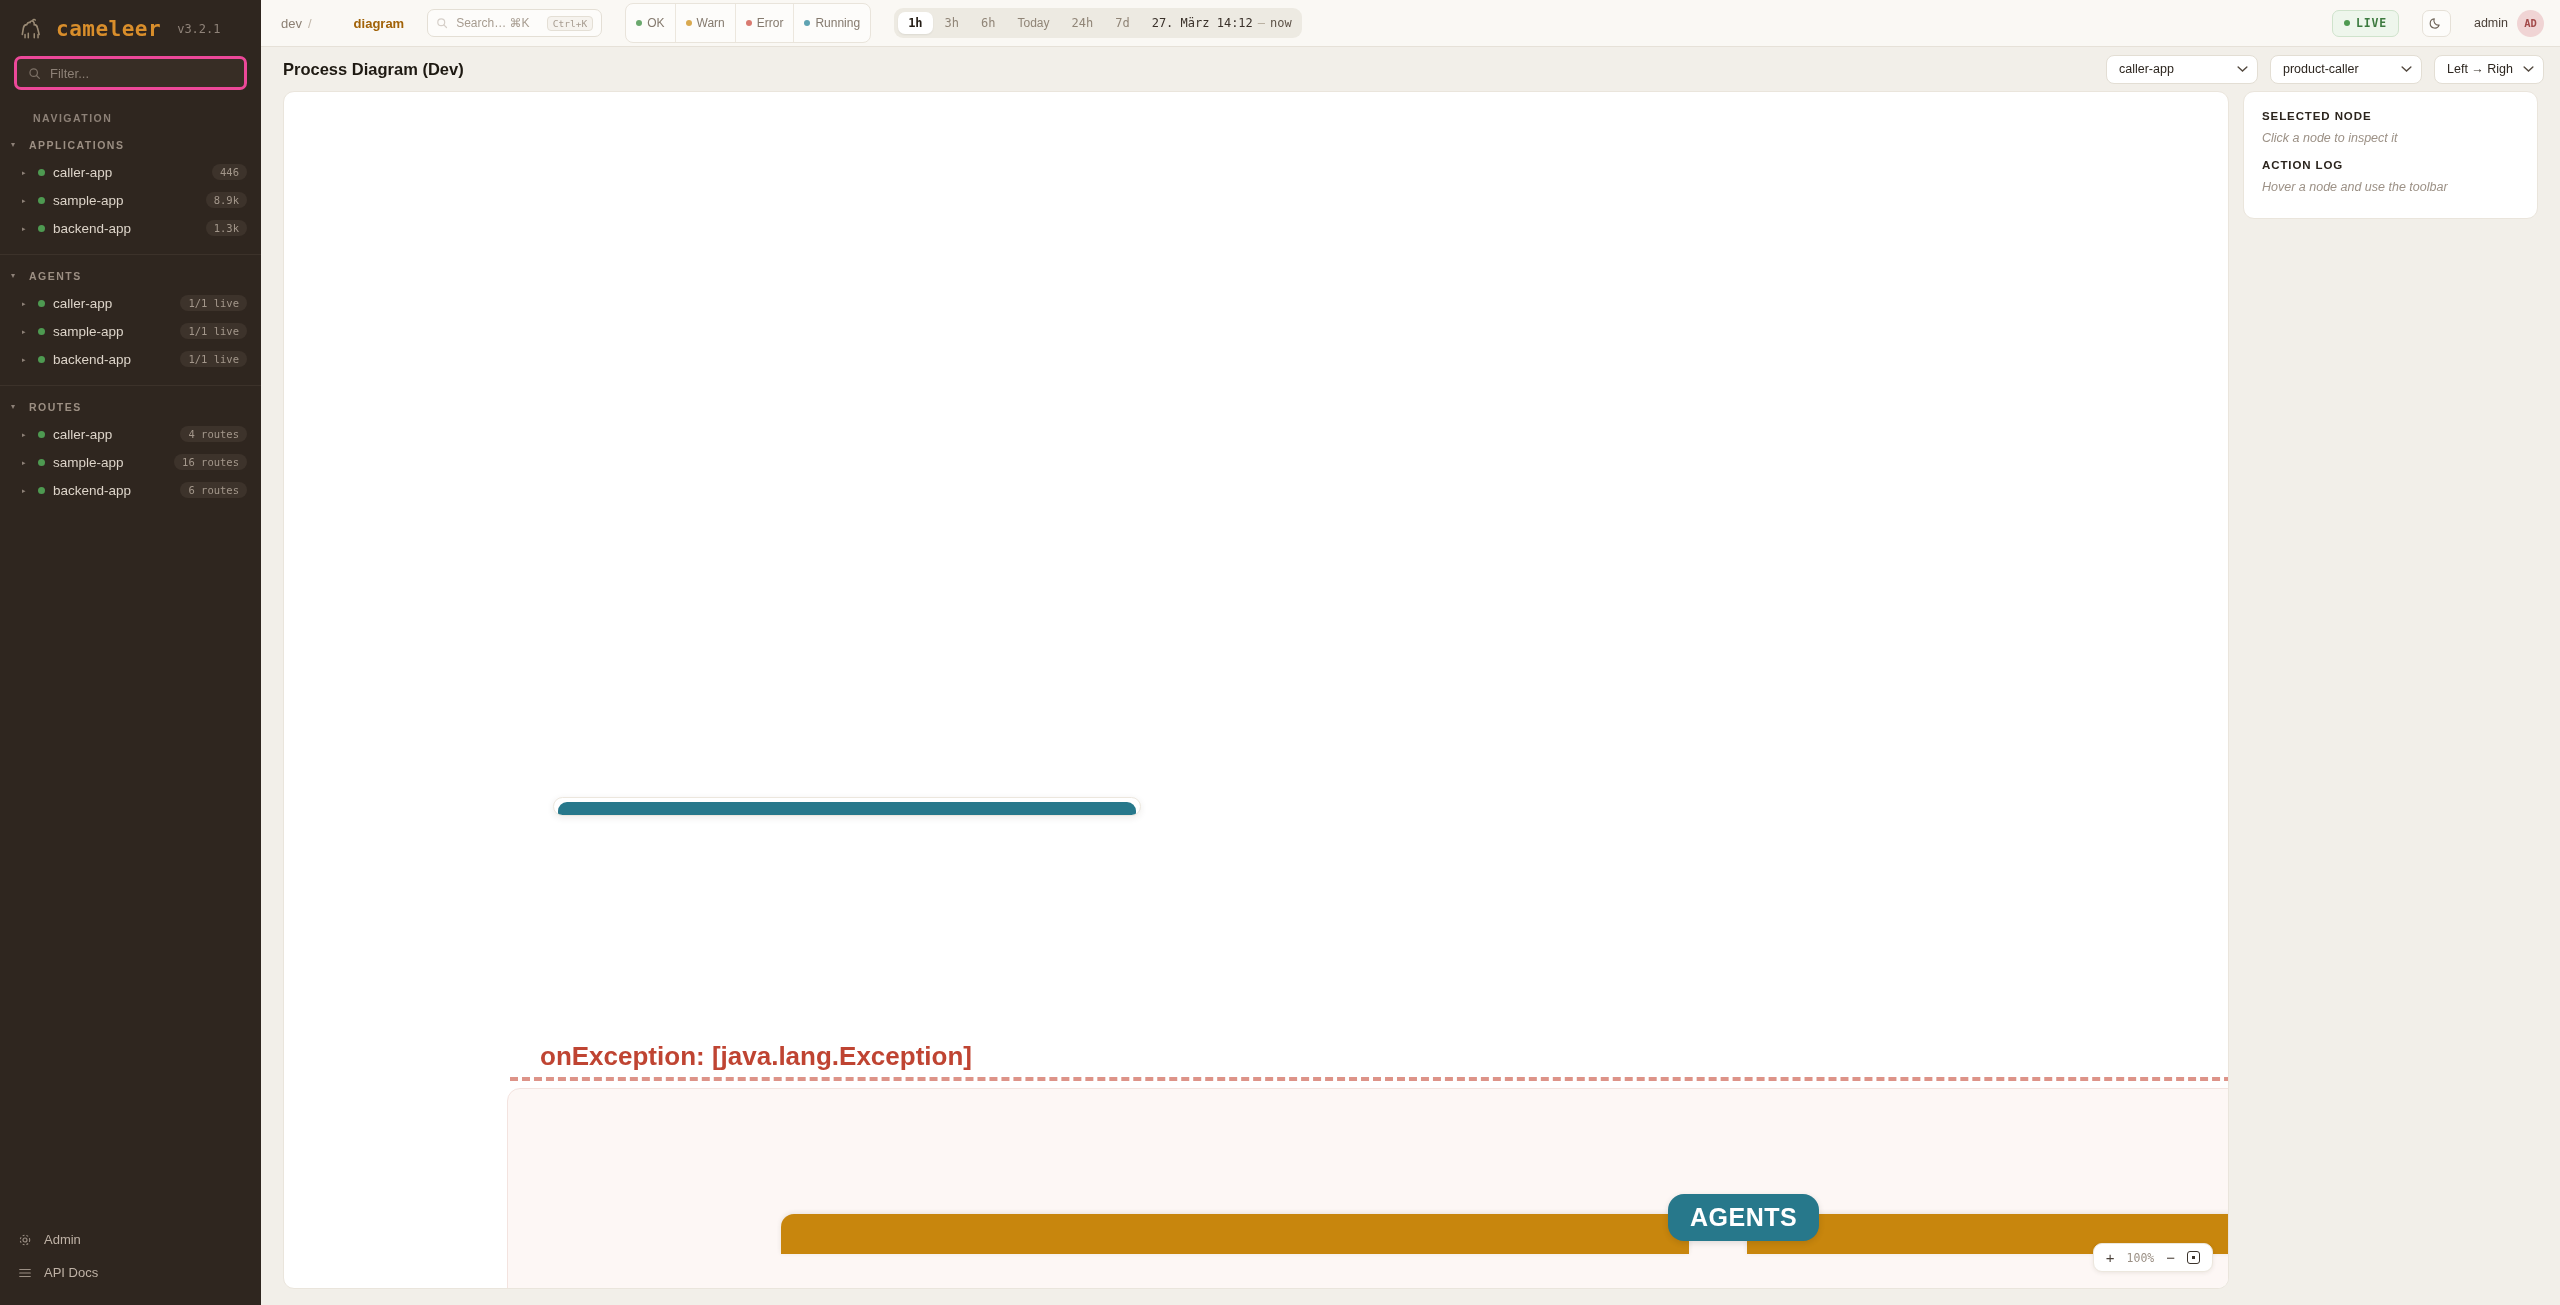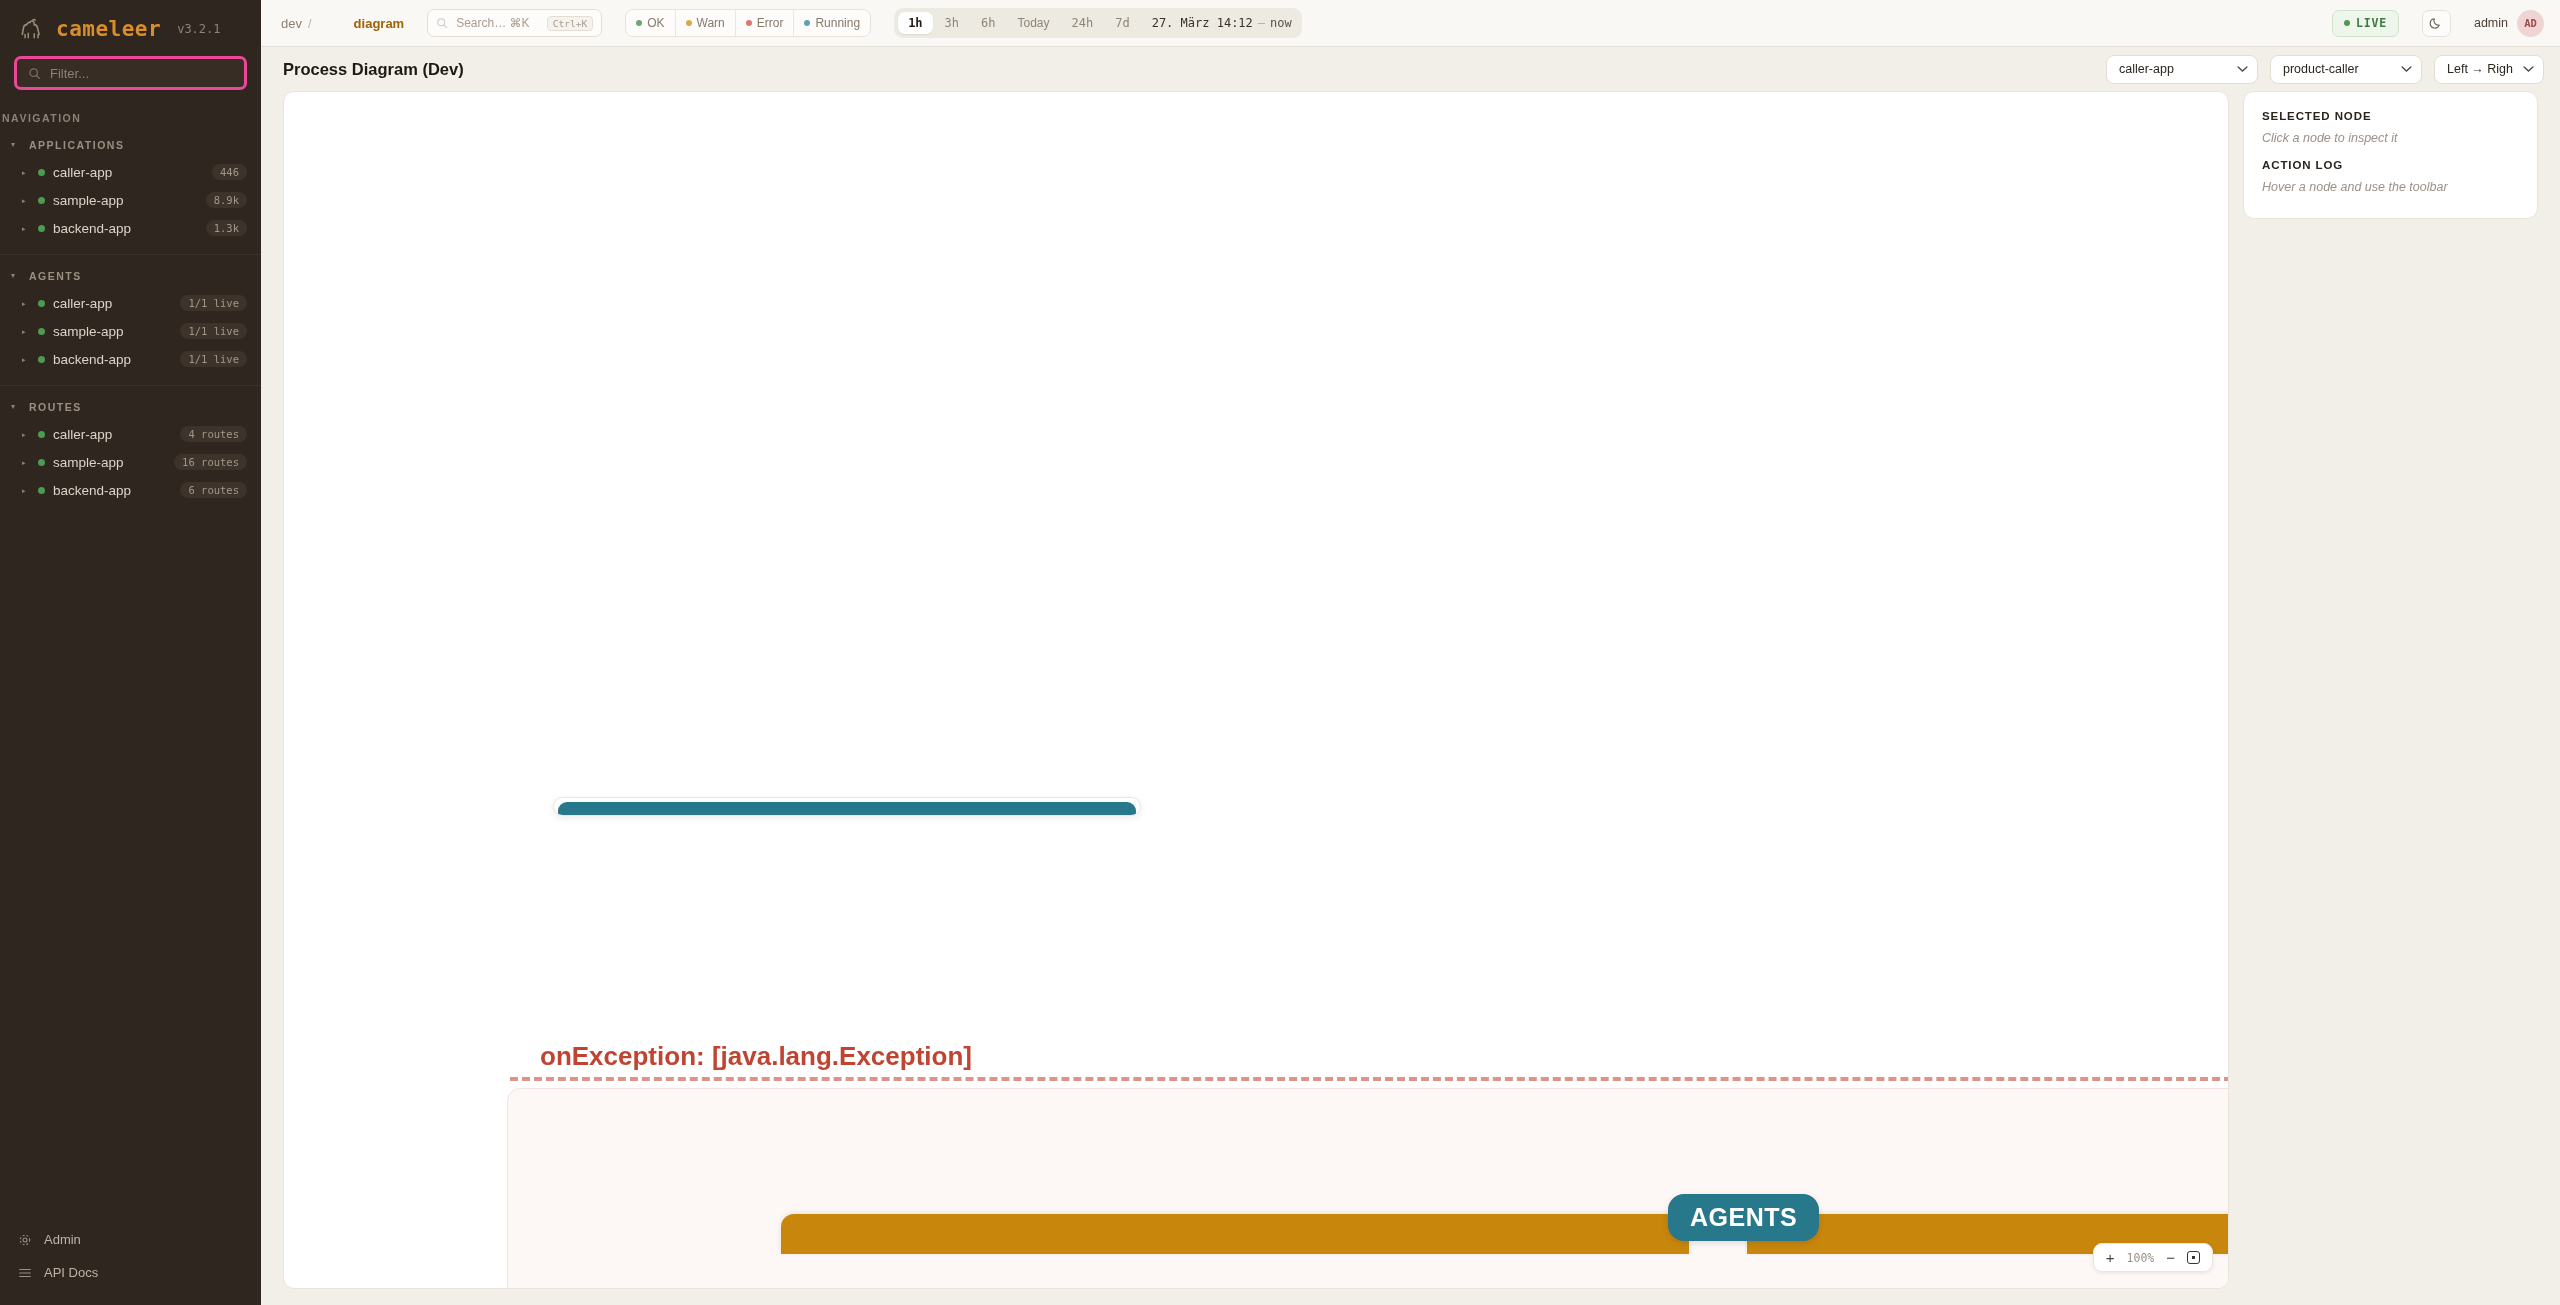--- a/index.html
+++ b/index.html
@@ -35,21 +35,21 @@
   .filter-box .ic { width: 13px; height: 13px; flex: 0 0 13px; opacity: .62; }
   .filter-box input {
     background: transparent; border: none; outline: none;
     color: #c9bdb2; font-size: 13px; width: 100%;
     font-family: "Liberation Sans", sans-serif;
   }
   .filter-box input::placeholder { color: #8d8177; }
 
   .nav-label {
     font-size: 10.5px; letter-spacing: 1.5px; color: #8d8177;
-    padding: 22px 18px 6px 2px; font-weight: 600;
+    padding: 22px 18px 6px 33px; font-weight: 600;
   }
   .group { padding-bottom: 6px; }
   .group + .group { border-top: 1px solid #3c322a; margin-top: 6px; padding-top: 6px; }
   .group-head {
     display: flex; align-items: center; gap: 8px;
     padding: 9px 18px 7px 11px; cursor: pointer;
   }
   .caret { width: 10px; flex: 0 0 10px; color: #8d8177; font-size: 8px; line-height: 1; }
   .group-title { font-size: 10.5px; letter-spacing: 1.5px; color: #9c8f83; font-weight: 600; }
 
@@ -96,21 +96,21 @@
   }
   .search .ic { width: 12px; height: 12px; flex: 0 0 12px; opacity: .45; }
   .search .ph { font-size: 12px; color: #a79c90; flex: 1 1 auto; white-space: nowrap; }
   .kbd {
     font-size: 9.5px; color: #a79c90; border: 1px solid #e4dfd5;
     border-radius: 4px; padding: 1px 5px; background: #f6f3ee;
     font-family: "DejaVu Sans Mono", monospace;
   }
 
   .statuses { display: flex; align-items: center; background: #fdfcfa;
-              border: 1px solid #e9e4db; border-radius: 8px; height: 28px; overflow: hidden; }
+              border: 1px solid #e9e4db; border-radius: 8px; height: 40px; overflow: hidden; }
   .stat { display: flex; align-items: center; gap: 5px; padding: 0 10px; height: 100%;
           font-size: 12px; color: #857a6e; cursor: pointer; }
   .stat + .stat { border-left: 1px solid #ece7de; }
   .stat i { width: 6px; height: 6px; border-radius: 50%; display: block; }
 
   .ranges { display: flex; align-items: center; gap: 2px; background: #edeae2;
             border-radius: 9px; height: 30px; padding: 0 4px; }
   .rg { font-size: 12px; color: #908577; padding: 4px 10px; border-radius: 7px; cursor: pointer;
         font-family: "DejaVu Sans Mono", monospace; }
   .rg.on { background: #ffffff; color: #241d16; font-weight: 700; box-shadow: 0 1px 2px rgba(0,0,0,.07); }

